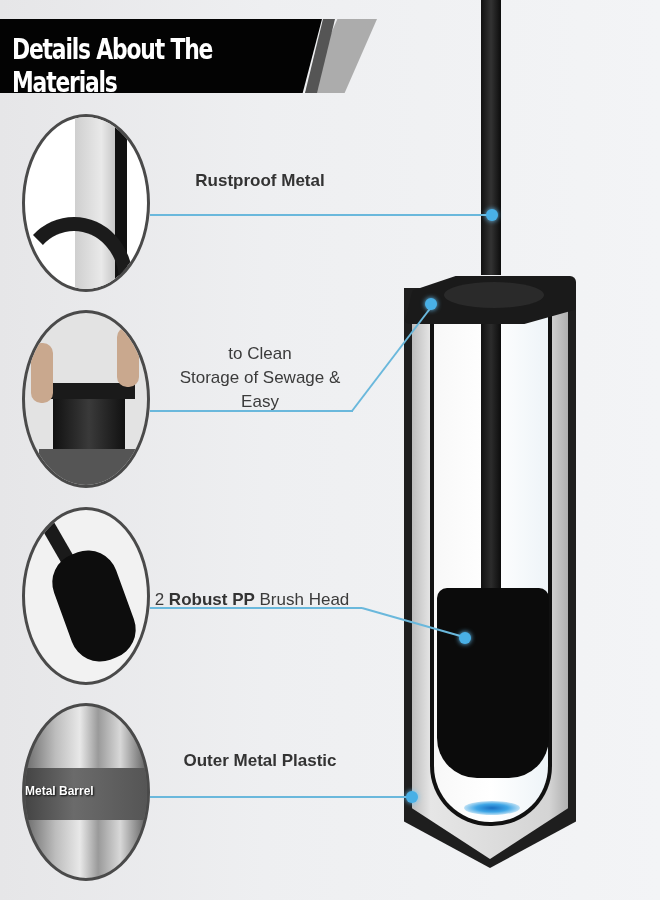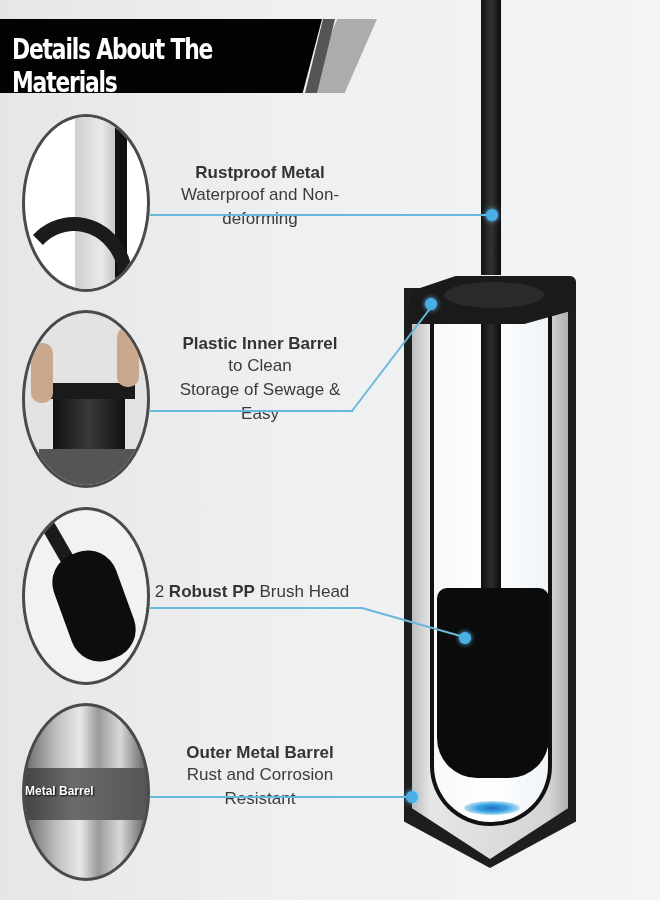--- a/index.html
+++ b/index.html
@@ -18,21 +18,21 @@
   .oval{position:absolute;border:3px solid #4a4a4a;border-radius:50%;overflow:hidden;box-sizing:border-box;}
   .o1{left:22px;top:114px;width:128px;height:178px;background:#fff;}
   .o2{left:22px;top:310px;width:128px;height:178px;background:#e3e3e3;}
   .o3{left:22px;top:507px;width:128px;height:178px;background:#f2f2f2;}
   .o4{left:22px;top:703px;width:128px;height:178px;
       background:linear-gradient(90deg,#6a6a6a 0%,#bdbdbd 25%,#e8e8e8 45%,#9a9a9a 60%,#d8d8d8 78%,#5e5e5e 100%);}
   .o4 .band{position:absolute;left:0;top:62px;width:100%;height:52px;
       background:linear-gradient(90deg,#444,#6b6b6b 40%,#555 100%);}
   .o4 .lbl{position:absolute;left:0;top:78px;width:100%;text-align:left;color:#fff;font-weight:bold;
       font-size:12px;text-shadow:1px 1px 2px #000;}
-  .label-block{position:absolute;text-align:center;color:#333;}
+  .label-block{position:absolute;text-align:center;color:#333;margin-top:8px;}
   .label-block .h{font-weight:bold;font-size:17px;color:#333;}
   .label-block .s{font-size:17px;color:#3b3b3b;line-height:24px;}
   .line{position:absolute;height:2px;background:#6ab8dc;}
   .dot{position:absolute;width:12px;height:12px;border-radius:50%;background:#49b0e6;box-shadow:0 0 5px #6ccaff;}
   
   .pole{position:absolute;left:481px;top:0;width:20px;height:275px;background:linear-gradient(90deg,#111,#333 50%,#0c0c0c);}
   .body{position:absolute;left:404px;top:276px;width:172px;height:600px;}
   .outer{position:absolute;left:0;top:12px;width:172px;height:580px;background:#1e1e1e;
        clip-path:polygon(0 0,100% 0,100% 92%,50% 100%,0 92%);}
   .outerinner{position:absolute;left:8px;top:18px;width:156px;height:565px;
@@ -89,43 +89,40 @@
   <div style="position:absolute;left:30px;top:10px;width:14px;height:60px;background:#1a1a1a;transform:rotate(-30deg);"></div>
   <div style="position:absolute;left:36px;top:40px;width:66px;height:112px;background:#0d0d0d;border-radius:30px;transform:rotate(-20deg);"></div>
 </div>
 <div class="oval o4">
   <div class="band"></div>
   <div class="lbl">Metal Barrel</div>
 </div>
 
 <div class="label-block" style="left:150px;top:163px;width:220px;">
   <div class="h">Rustproof Metal</div>
-  <div class="s">Waterproof and Non-deforming</div>
 </div>
 <div class="line" style="left:150px;top:214px;width:340px;"></div>
 <div class="dot" style="left:486px;top:209px;"></div>
 
 <div class="label-block" style="left:160px;top:334px;width:200px;">
-  <div class="h">Plastic Inner Barrel</div>
   <div class="s">to  Clean</div>
   <div class="s">Storage of Sewage &amp; Easy</div>
 </div>
 <div class="line" style="left:150px;top:410px;width:203px;"></div>
 <svg style="position:absolute;left:350px;top:300px;" width="90" height="114">
     <line x1="2" y1="111" x2="82" y2="6" stroke="#6ab8dc" stroke-width="2"></line>
   </svg>
 <div class="dot" style="left:425px;top:298px;"></div>
 
 <div class="label-block" style="left:152px;top:580px;width:200px;text-align:center;">
   <span class="s">2 </span><span class="h">Robust PP</span><span class="s"> Brush Head</span>
 </div>
 <div class="line" style="left:150px;top:607px;width:212px;"></div>
 <svg style="position:absolute;left:360px;top:603px;" width="110" height="40">
     <line x1="2" y1="5" x2="104" y2="34" stroke="#6ab8dc" stroke-width="2"></line>
   </svg>
 <div class="dot" style="left:459px;top:632px;"></div>
 
 <div class="label-block" style="left:150px;top:743px;width:220px;">
-  <div class="h">Outer Metal Barrel</div>
-  <div class="s">Rust and Corrosion Resistant</div>
+  <div class="h">Outer Metal Plastic</div>
 </div>
 <div class="line" style="left:150px;top:796px;width:262px;"></div>
 <div class="dot" style="left:406px;top:791px;"></div>
 
 </body></html>

